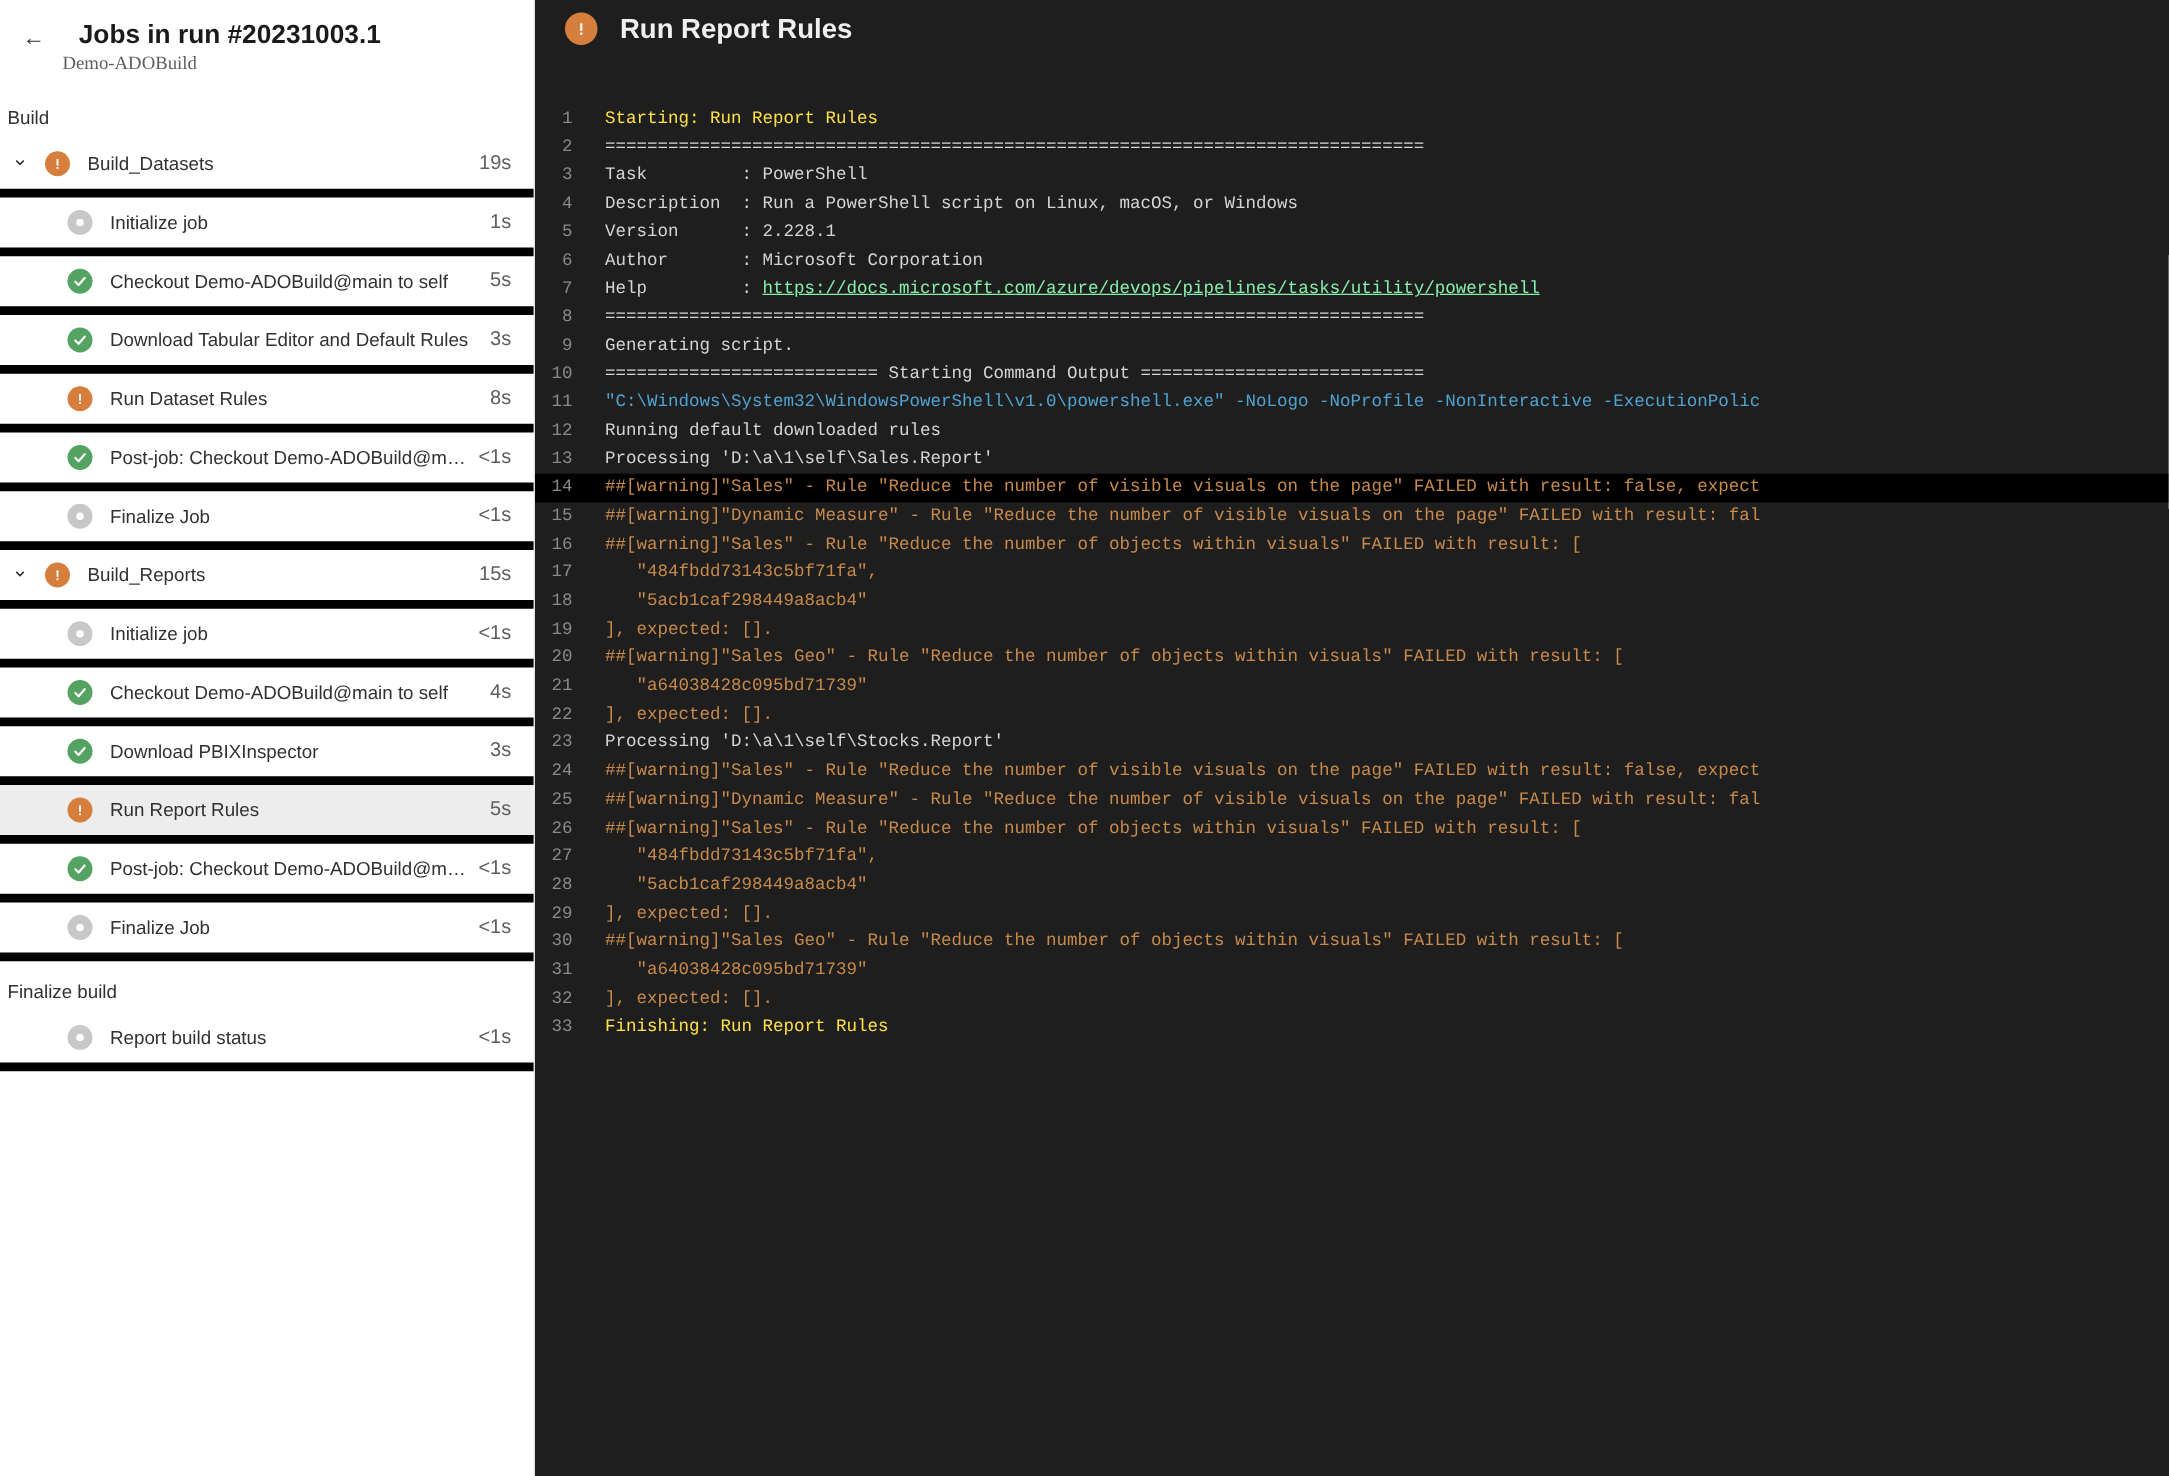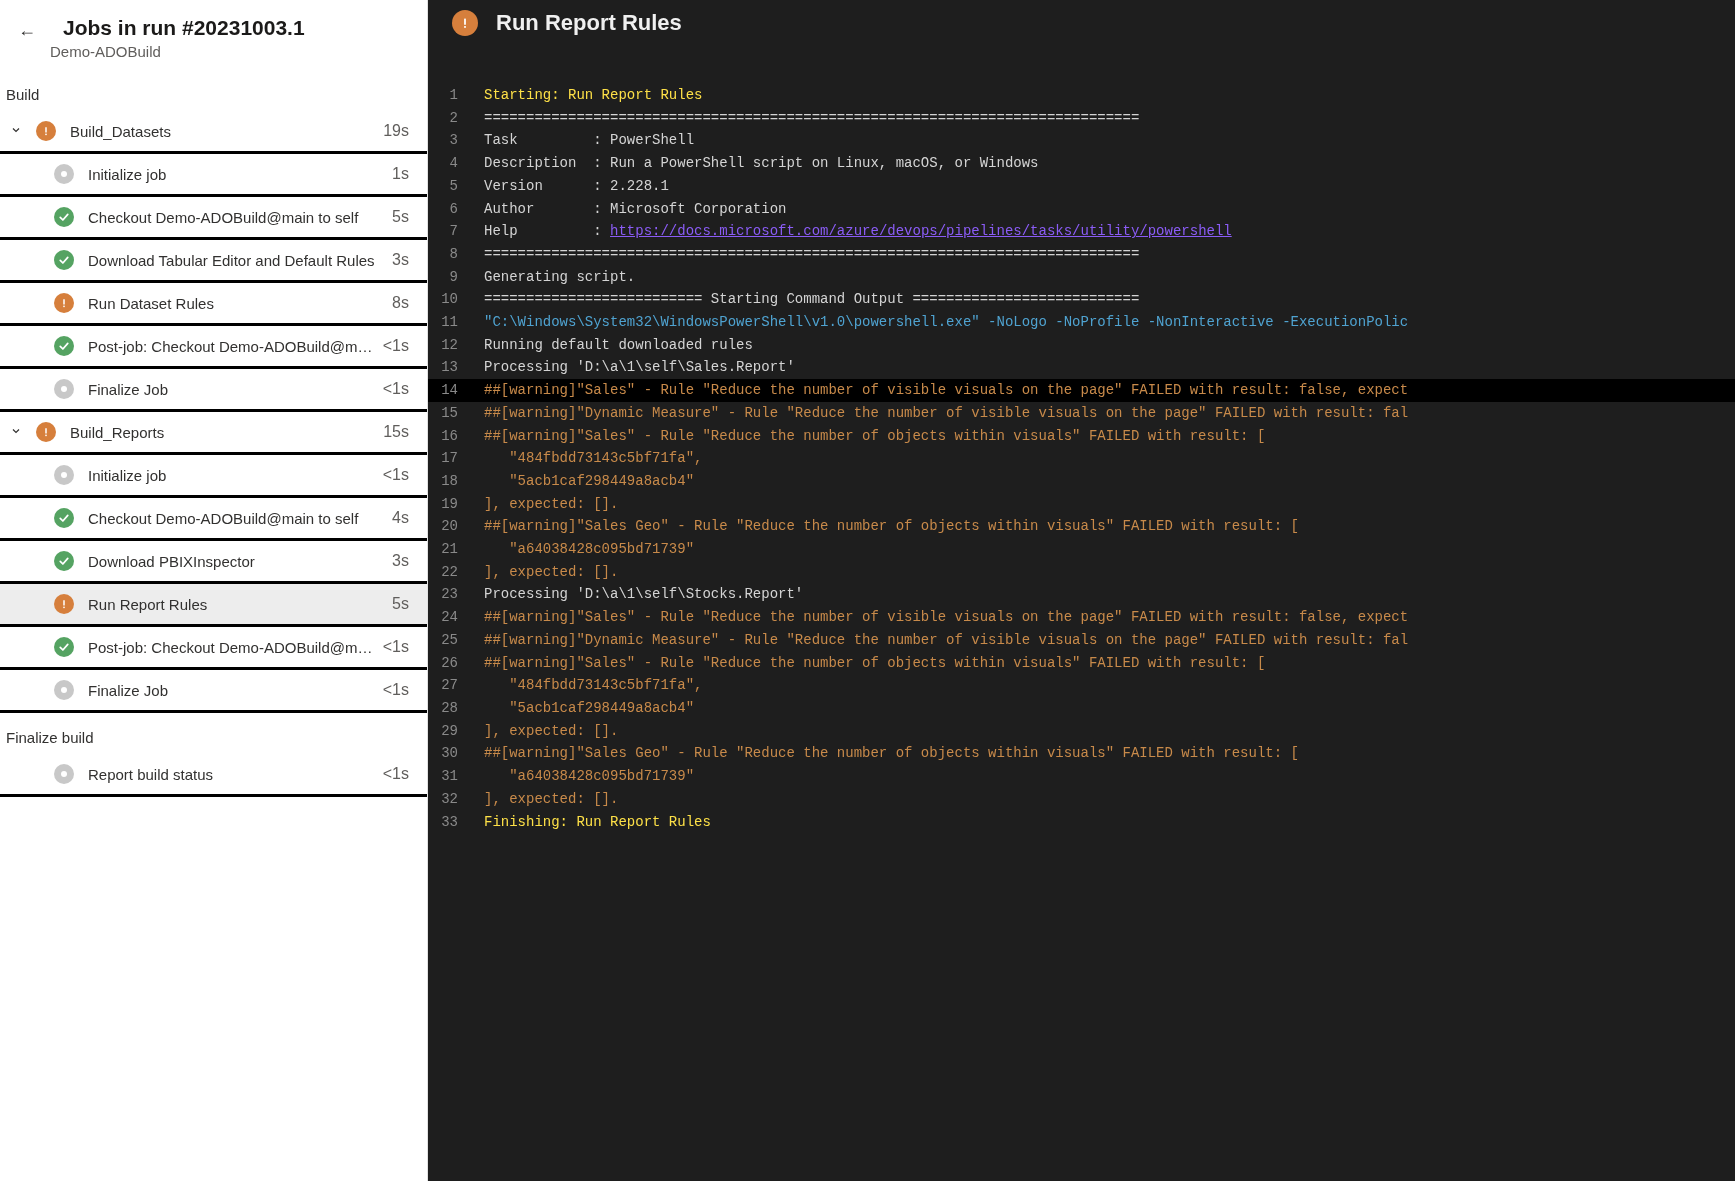--- a/index.html
+++ b/index.html
@@ -35,31 +35,32 @@
     font-size: 21px;
     font-weight: 600;
     color: #1b1a19;
     line-height: 1.3;
     margin-left: 13px;
   }
   .run-subtitle {
     font-size: 15px;
     color: #605e5c;
     margin-top: 2px;
+    font-family: Liberation Serif, serif;
   }
   .section-label {
     padding: 16px 6px 8px 6px;
     font-size: 15px;
     color: #323130;
   }
   .job-row, .step-row {
     display: flex;
     align-items: center;
     padding: 10px 18px 10px 6px;
-    border-bottom: 3px solid #000000;
+    border-bottom: 7px solid #000000;
     cursor: pointer;
   }
   .job-row { padding-left: 6px; }
   .step-row { padding-left: 54px; }
   .step-row.selected { background: #ededed; }
   .chevron {
     width: 20px;
     font-size: 13px;
     color: #323130;
     text-align: center;
@@ -136,21 +137,21 @@
     user-select: none;
   }
   .line-content {
     flex: 1;
     color: #d4d4d4;
     padding-left: 8px;
   }
   .c-green { color: #fde047; }
   .c-orange { color: #c88a4a; }
   .c-blue { color: #4fa3d1; }
-  .c-link { color: #8b5cf6; text-decoration: underline; }
+  .c-link { color: #86efac; text-decoration: underline; }
 </style>
 </head>
 <body>
 
 <div class="sidebar">
   <div class="sidebar-header">
     <span class="back-arrow">←</span>
     <div class="header-titles">
       <div class="run-title">Jobs in run #20231003.1</div>
       <div class="run-subtitle">Demo-ADOBuild</div>

